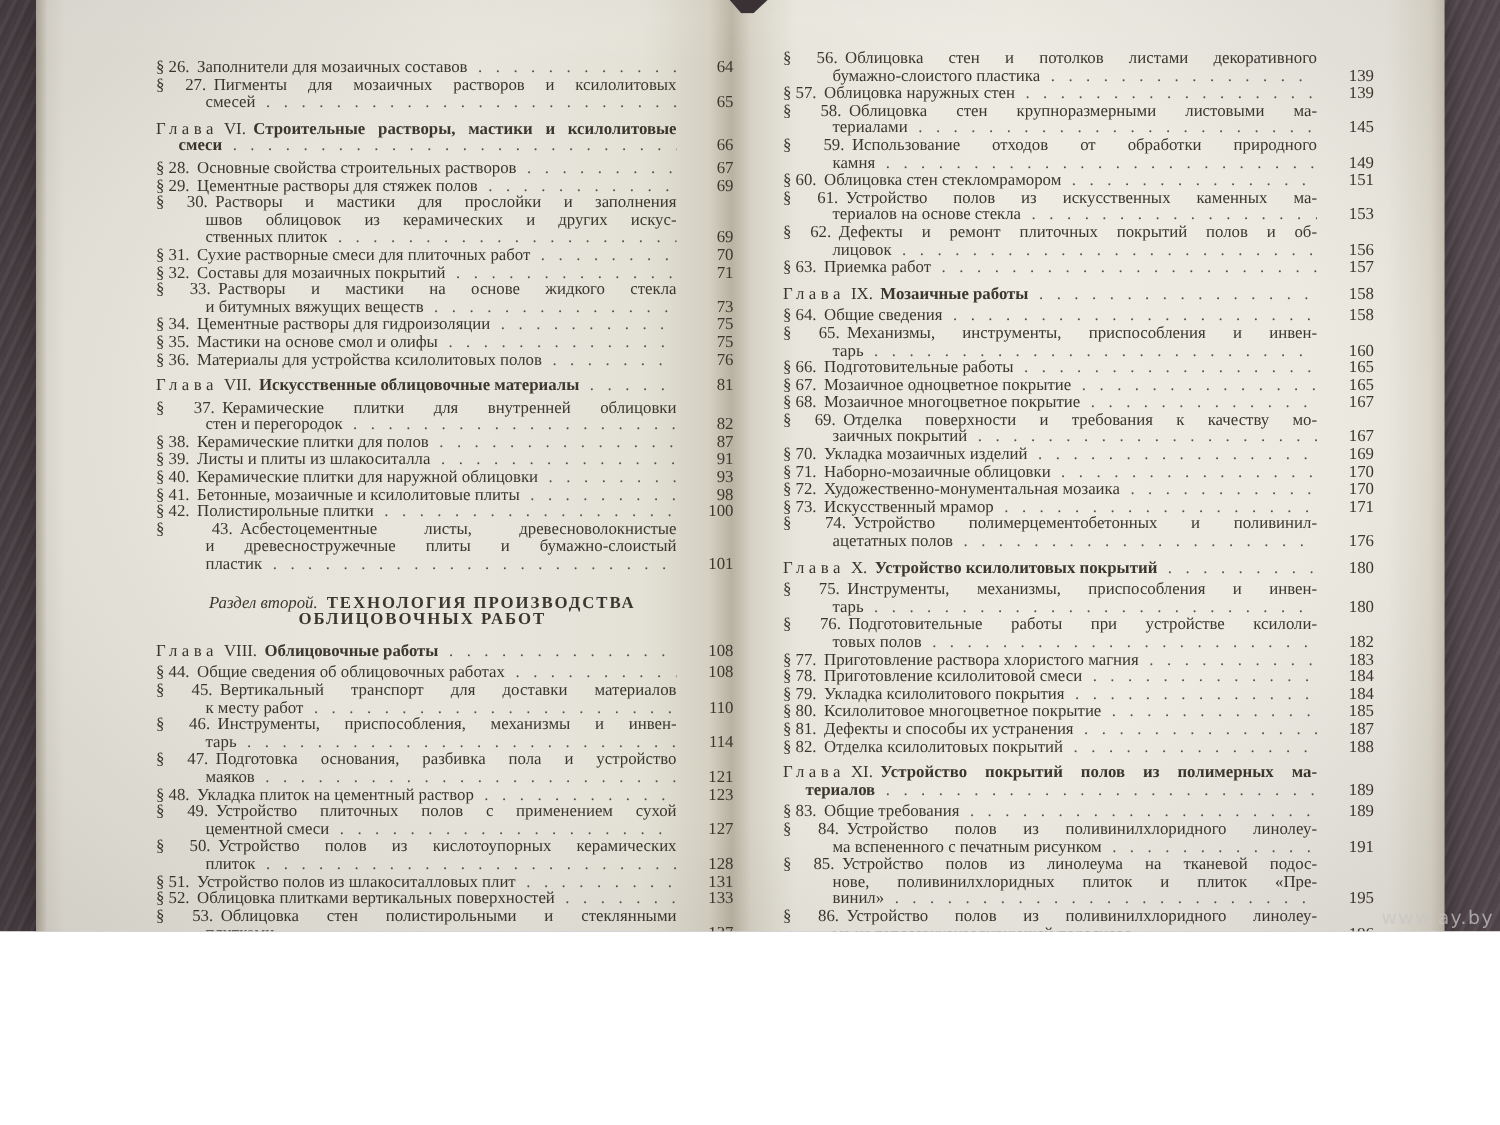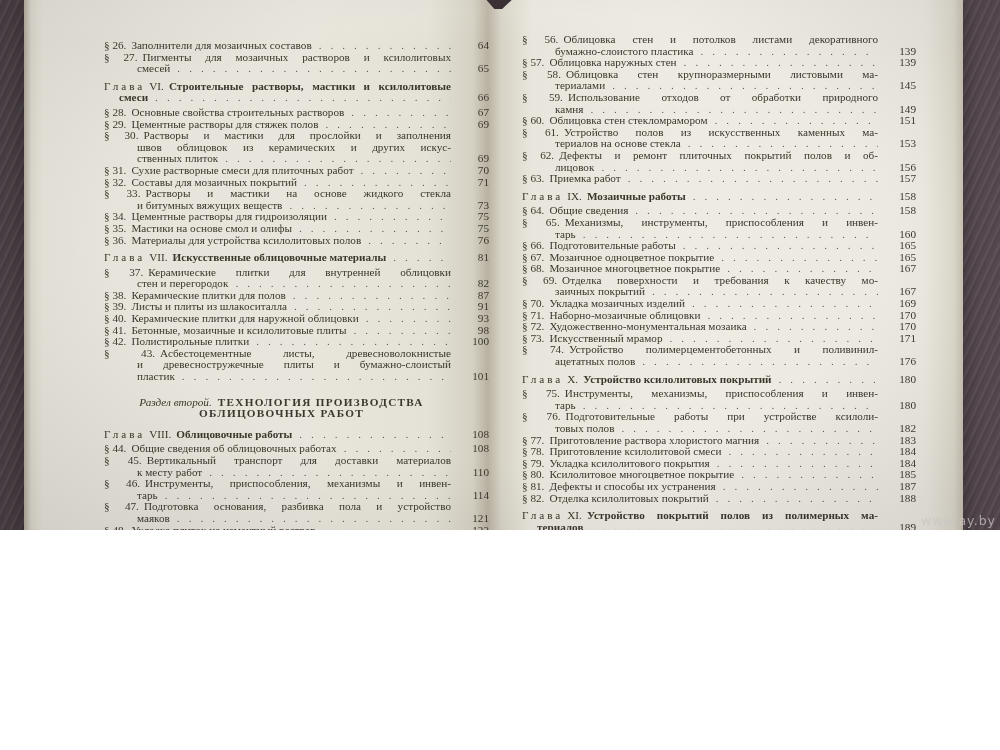--- a/index.html
+++ b/index.html
@@ -1,17 +1,17 @@
 <!DOCTYPE html>
 <html><head>
 <meta charset="utf-8">
 <style>
   html,body { margin:0; padding:0; }
   .scene {
-    position:relative; width:1000px; height:530px; overflow:hidden;
+    position:relative; width:1000px; height:621px; overflow:hidden;
     background:
       repeating-linear-gradient(115deg, rgba(255,255,255,0.05) 0 2px, rgba(0,0,0,0.06) 3px 5px, transparent 5px 8px),
       linear-gradient(90deg, #4a4045 0 3%, #554a50 8% 92%, #574b51 100%);
     font-family:"Liberation Serif","DejaVu Serif",serif;
   }
   .spread {
     position:absolute; left:24px; top:0; width:939px; height:750px;
     background:
       linear-gradient(180deg, rgba(255,255,255,0.05) 0 2%, transparent 6%),
       linear-gradient(90deg,

